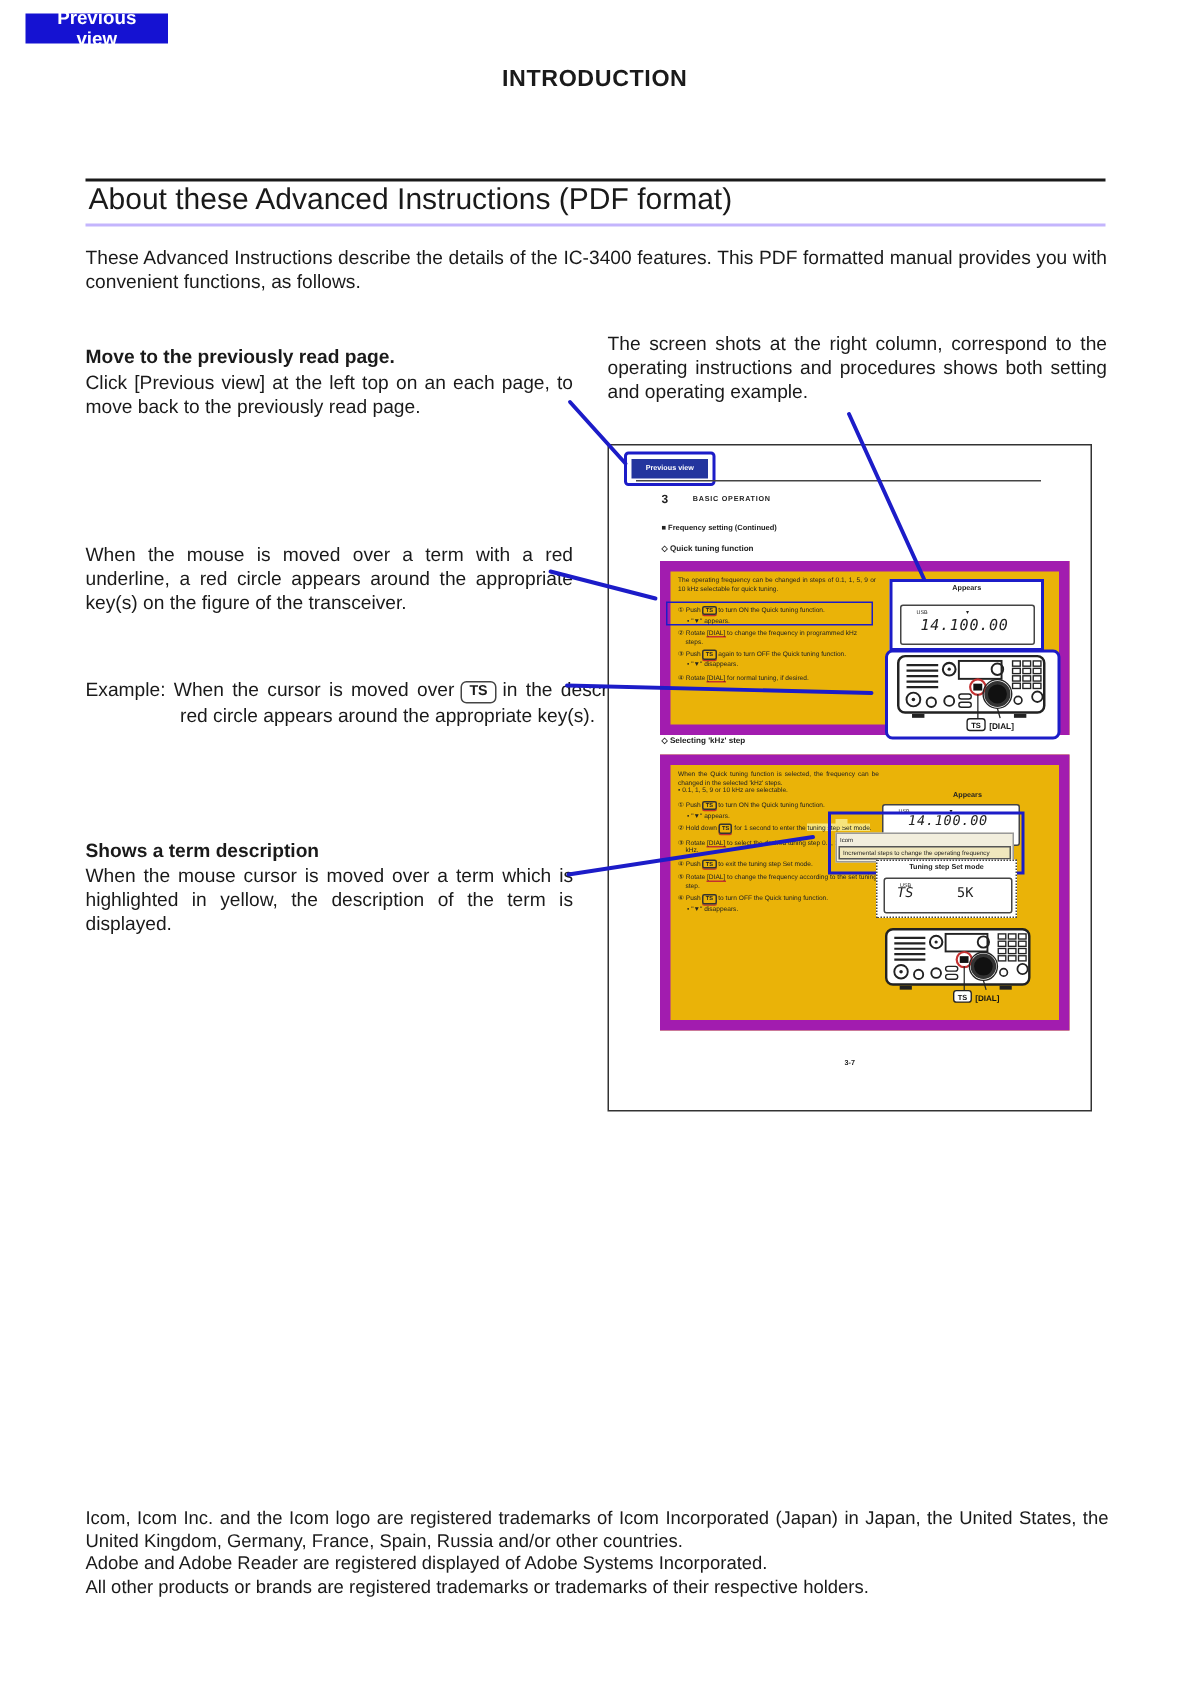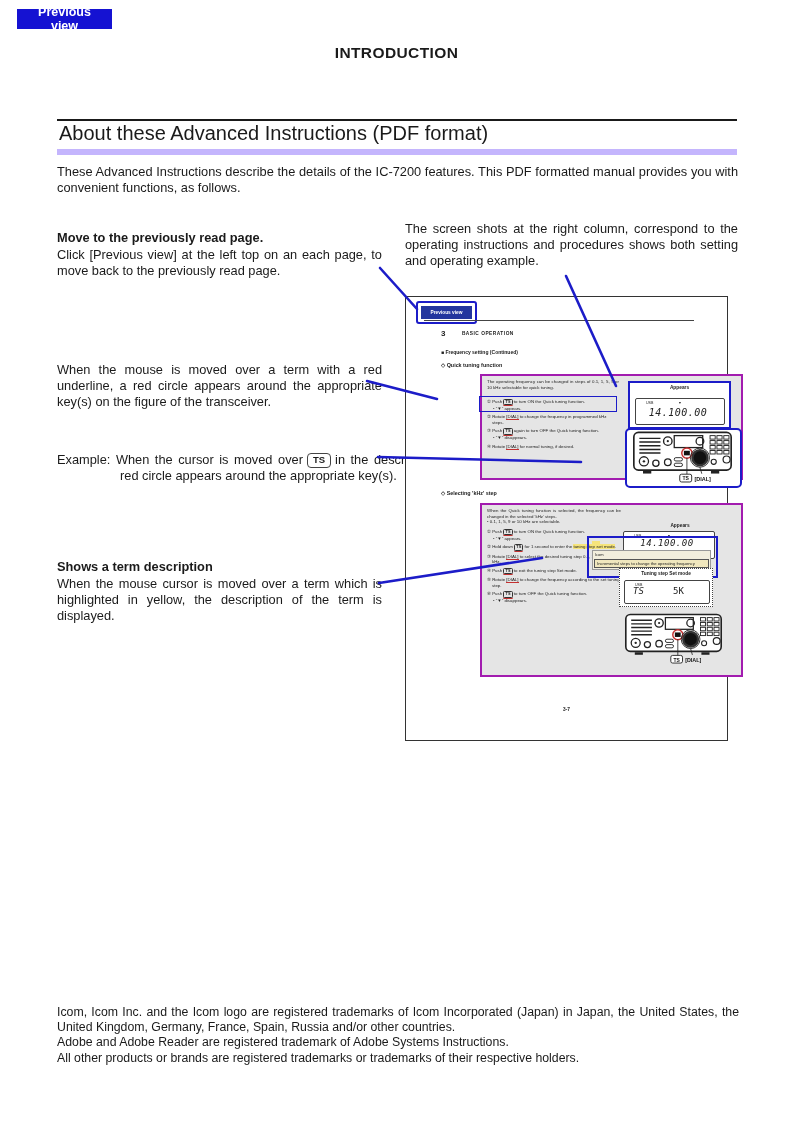--- a/index.html
+++ b/index.html
@@ -5,21 +5,21 @@
   html,body{margin:0;padding:0;background:#fff;}
   .page{position:relative;width:793px;height:1122px;background:#fff;overflow:hidden;
         font-family:"Liberation Sans",sans-serif;color:#1a1a1a;}
   .abs{position:absolute;}
 
   
   .prev-btn{left:17px;top:9px;width:95px;height:20px;background:#1512d2;color:#fff;
             border:none;font-family:"Liberation Sans",sans-serif;font-size:12.5px;font-weight:bold;
             display:flex;align-items:center;justify-content:center;cursor:pointer;}
   .main-title{left:0;top:44px;width:100%;text-align:center;font-size:15.5px;font-weight:bold;letter-spacing:.4px;}
-  .sec-block{left:57px;top:119px;width:680px;border-top:2px solid #1a1a1a;border-bottom:6px solid #c4b5fd;}
+  .sec-block{left:57px;top:119px;width:680px;border-top:2px solid #1a1a1a;border-bottom:2px solid #c4b5fd;}
   .sec-title{font-size:20px;padding:1px 0 4px 2px;white-space:nowrap;}
   .para{font-size:12.8px;line-height:15.8px;text-align:justify;margin:0;}
   .intro{left:57px;top:164px;width:681px;}
   .right-note{left:405px;top:221px;width:333px;}
   .ls{left:57px;width:325px;}
   .ls h3{margin:0 0 2px 0;font-size:12.8px;}
   .example{left:57px;top:452px;width:332px;padding-left:63px;text-indent:-63px;}
   .keycap{display:inline-block;border:1.2px solid #444;border-radius:4px;padding:0 5px;height:13px;
           line-height:12px;font-size:9.5px;font-weight:bold;text-indent:0;vertical-align:1px;margin:0 4px;background:#fff;}
   .footer{left:57px;top:1005px;width:682px;font-size:12.3px;line-height:15.2px;}
@@ -30,21 +30,21 @@
   .ep{left:405px;top:296px;width:321px;height:443px;border:1px solid #333;background:#fff;color:#222;}
   .ep .abs{position:absolute;}
   .ep-prev-outline{left:10px;top:4px;width:57px;height:19px;border:2px solid #1c1cc8;border-radius:3px;}
   .ep-prev-btn{position:absolute;left:3px;top:3px;right:3px;bottom:3px;background:#23359e;color:#fff;
                font-size:4.8px;font-weight:bold;display:flex;align-items:center;justify-content:center;}
   .ep-rule{left:18px;top:23px;width:270px;height:1px;background:#444;}
   .ep-chapter{left:35px;top:25px;white-space:nowrap;}
   .ep-chapnum{font-size:8px;font-weight:bold;}
   .ep-chapname{font-size:4.8px;font-weight:bold;letter-spacing:.5px;margin-left:12px;vertical-align:1px;}
   .ep-h{font-weight:bold;white-space:nowrap;}
-  .ep-box{border:2px solid #a21caf;background:#e5e5e5;margin-left:40px;}
+  .ep-box{border:7px solid #a21caf;background:#eab308;}
   .ep-smalltext{font-size:4.4px;line-height:5.6px;text-align:justify;}
   .ep-steps{font-size:4.4px;line-height:5.3px;}
   .ep-step{padding-left:5px;text-indent:-5px;margin-bottom:3.2px;}
   .ep-substep{padding-left:6px;margin:-2.6px 0 3.2px 0;}
   .kc{display:inline-block;border:.6px solid #333;border-radius:1.5px;padding:0 1.2px;font-size:3.8px;
       font-weight:bold;line-height:4.4px;box-shadow:0 .9px 0 #c43030;text-indent:0;}
   .rdu{border-bottom:.9px solid #c43030;}
   .hl{background:#f6e47c;}
   .bluebox{border:2.2px solid #1c1cc8;background:#fff;}
   .thinblue{border:1.6px solid #1c1cc8;background:transparent;}
@@ -120,21 +120,21 @@
 <div class="page">
 
   <button class="abs prev-btn">Previous view</button>
 
   <div class="abs main-title">INTRODUCTION</div>
 
   <div class="abs sec-block">
     <div class="sec-title">About these Advanced Instructions (PDF format)</div>
   </div>
 
-  <p class="abs para intro">These Advanced Instructions describe the details of the IC-7200 features. This PDF formatted manual provides you with convenient functions, as follows.</p>
+  <p class="abs para intro">These Advanced Instructions describe the details of the IC-3400 features. This PDF formatted manual provides you with convenient functions, as follows.</p>
 
   <p class="abs para right-note">The screen shots at the right column, correspond to the operating instructions and procedures shows both setting and operating example.</p>
 
   <section class="abs ls" style="top:230px">
     <h3>Move to the previously read page.</h3>
     <p class="para">Click [Previous view] at the left top on an each page, to move back to the previously read page.</p>
   </section>
 
   <section class="abs ls" style="top:362px">
     <p class="para">When the mouse is moved over a term with a red underline, a red circle appears around the appropriate key(s) on the figure of the transceiver.</p>
@@ -250,17 +250,17 @@
   <svg class="callouts" width="793" height="1122">
     <line class="co" x1="380" y1="268" x2="417" y2="309"></line>
     <line class="co" x1="566" y1="276" x2="616" y2="386"></line>
     <line class="co" x1="367" y1="381" x2="437" y2="399"></line>
     <line class="co" x1="378" y1="457" x2="581" y2="462"></line>
     <line class="co" x1="379" y1="583" x2="542" y2="558"></line>
   </svg>
 
   <div class="abs footer">
     <p class="just">Icom, Icom Inc. and the Icom logo are registered trademarks of Icom Incorporated (Japan) in Japan, the United States, the United Kingdom, Germany, France, Spain, Russia and/or other countries.</p>
-    <p>Adobe and Adobe Reader are registered trademark of Adobe Systems Instructions.</p>
+    <p>Adobe and Adobe Reader are registered displayed of Adobe Systems Incorporated.</p>
     <p>All other products or brands are registered trademarks or trademarks of their respective holders.</p>
   </div>
 
 </div>
 
 </body></html>

